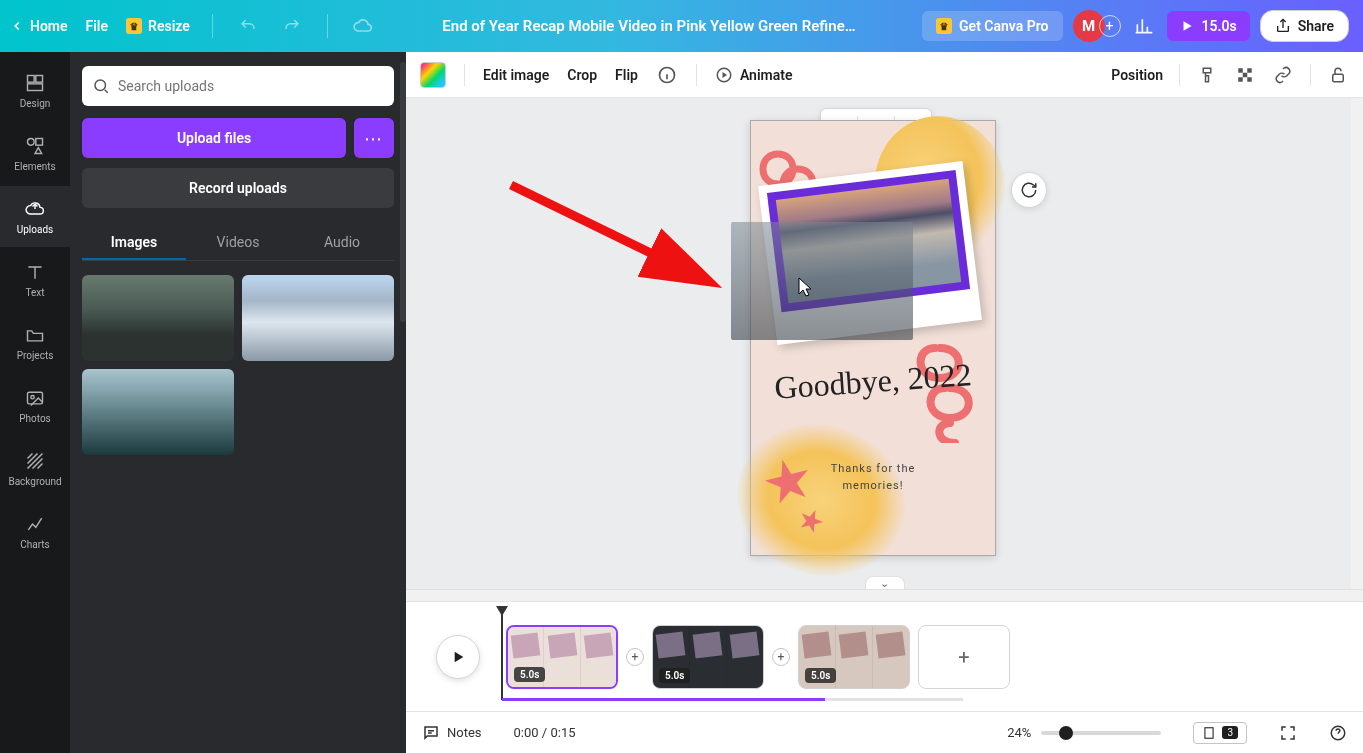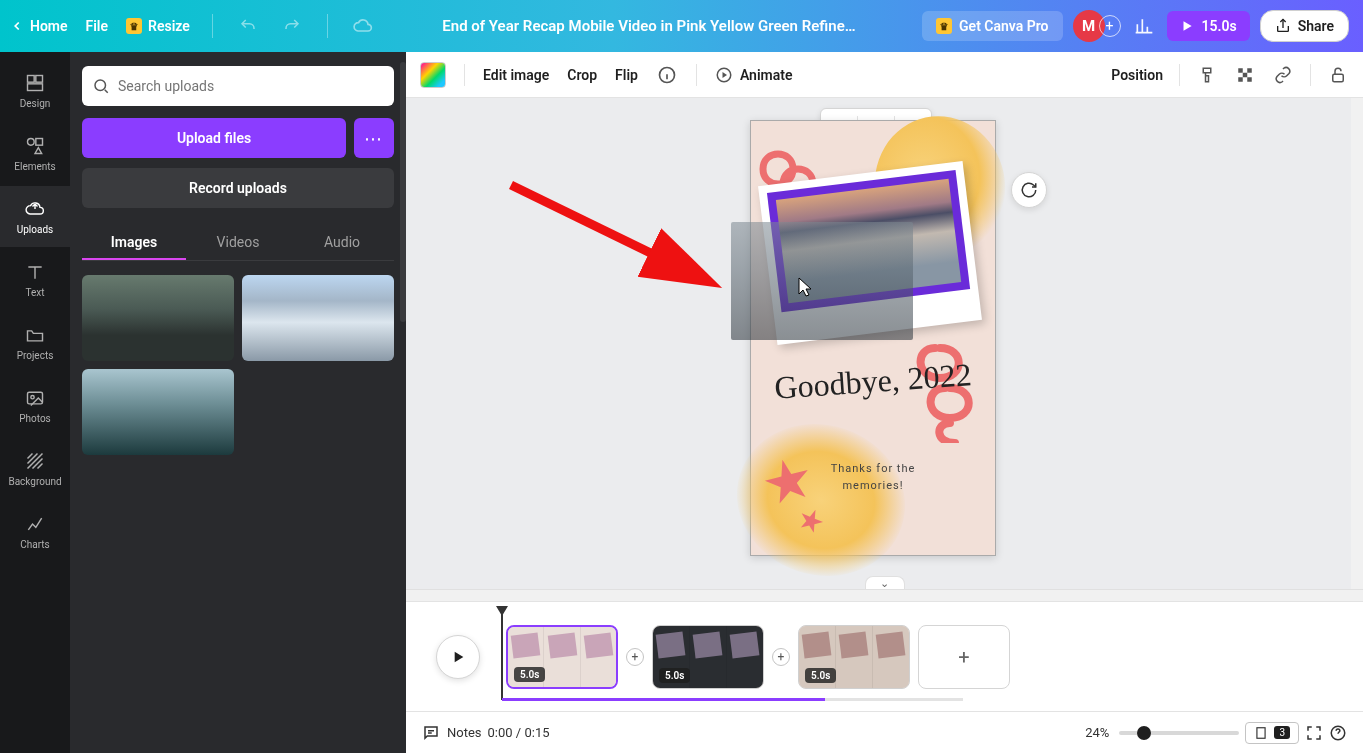--- a/index.html
+++ b/index.html
@@ -33,21 +33,21 @@
   
   .side-panel{width:336px;background:#292a2d;color:#fff;display:flex;flex-direction:column;padding:14px 12px 10px;position:relative;}
   .search{display:flex;align-items:center;background:#fff;border-radius:6px;height:40px;padding:0 10px;color:#6b6b6b;}
   .search input{border:none;outline:none;flex:1;font-size:14px;color:#14532d;background:transparent;}
   .btn-row{display:flex;gap:8px;margin-top:12px;}
   .upload-btn{flex:1;background:#8b3dff;border-radius:6px;height:40px;display:flex;align-items:center;justify-content:center;font-weight:600;font-size:14px;cursor:pointer;}
   .more-btn{width:40px;height:40px;background:#8b3dff;border-radius:6px;display:flex;align-items:center;justify-content:center;cursor:pointer;font-size:18px;letter-spacing:2px;}
   .record-btn{margin-top:10px;height:40px;background:#3a3b3e;border-radius:6px;display:flex;align-items:center;justify-content:center;font-weight:600;font-size:14px;cursor:pointer;}
   .tabs{display:flex;margin-top:18px;border-bottom:1px solid #3a3b3e;}
   .tab{flex:1;text-align:center;font-size:14px;color:#a0a0a0;padding:8px 0;cursor:pointer;}
-  .tab.active{color:#fff;border-bottom:2px solid #d946ef;font-weight:600;}
+  .tab.active{color:#fff;border-bottom:2px solid #0369a1;font-weight:600;}
   .thumbs{display:flex;flex-wrap:wrap;gap:8px;margin-top:14px;}
   .th-big{width:152px;height:86px;border-radius:6px;cursor:pointer;}
   .th1{background:linear-gradient(180deg,#677a6e 0%,#4a5a54 40%,#2b3230 70%),#3b453f;}
   .th2{background:linear-gradient(180deg,#bcd6f0 0%,#a4b6c8 30%,#dce6ee 55%,#8a99a7 100%);}
   .th3{background:linear-gradient(180deg,#a9c5cf 0%,#6e8f96 40%,#1c3a3d 100%);}
   .panel-scroll{position:absolute;right:0;top:10px;width:6px;height:260px;background:#3a3b3e;border-radius:3px;}
   .collapse-handle{position:absolute;right:-14px;top:340px;width:14px;height:60px;background:#292a2d;border-radius:0 8px 8px 0;display:flex;align-items:center;justify-content:center;color:#ccc;cursor:pointer;}
 
   
   .canvas-area{flex:1;display:flex;flex-direction:column;background:#fff;justify-content:center;}
@@ -106,21 +106,21 @@
   .clip.mid .mini::after{background:#b28f8a;}
   .dur-badge{position:absolute;left:6px;bottom:5px;background:rgba(30,30,30,.8);color:#fff;font-size:10px;font-weight:600;padding:2px 6px;border-radius:4px;}
   .plus-sep{width:18px;height:18px;border:1px solid #c4c4c4;border-radius:50%;display:flex;align-items:center;justify-content:center;font-size:12px;color:#555;background:#fff;cursor:pointer;}
   .add-clip{width:92px;height:64px;border:1px solid #d5d5d5;border-radius:8px;display:flex;align-items:center;justify-content:center;font-size:20px;color:#666;cursor:pointer;}
   .tl-scrub{position:absolute;left:96px;right:400px;bottom:10px;height:3px;background:#e3e3e3;}
   .tl-scrub .fill{position:absolute;left:0;top:0;bottom:0;width:70%;background:#8b3dff;}
   .playhead{position:absolute;left:95px;top:6px;width:2px;height:92px;background:#333;}
   .playhead::before{content:"";position:absolute;top:-2px;left:-5px;width:12px;height:10px;background:#333;clip-path:polygon(0 0,100% 0,50% 100%);}
 
   
-  .footer{height:42px;border-top:1px solid #e3e3e3;display:flex;align-items:center;padding:0 16px;gap:6px;font-size:13px;color:#333;}
+  .footer{height:42px;border-top:1px solid #e3e3e3;display:flex;align-items:center;padding:0 16px;gap:32px;font-size:13px;color:#333;}
   .footer .spacer{flex:1;}
   .foot-item{display:flex;align-items:center;gap:7px;cursor:pointer;}
   .zoom{display:flex;align-items:center;gap:10px;}
   .ztrack{width:120px;height:4px;background:#d8d8d8;border-radius:2px;position:relative;}
   .zthumb{position:absolute;left:18px;top:-5px;width:14px;height:14px;border-radius:50%;background:#1f1f1f;}
   .page-badge{border:1px solid #c4c4c4;border-radius:4px;padding:3px 8px;display:flex;align-items:center;gap:6px;cursor:pointer;}
   .page-count{background:#1f1f1f;color:#fff;font-size:10px;padding:1px 5px;border-radius:3px;}
 
   svg{display:block;}
 </style>

